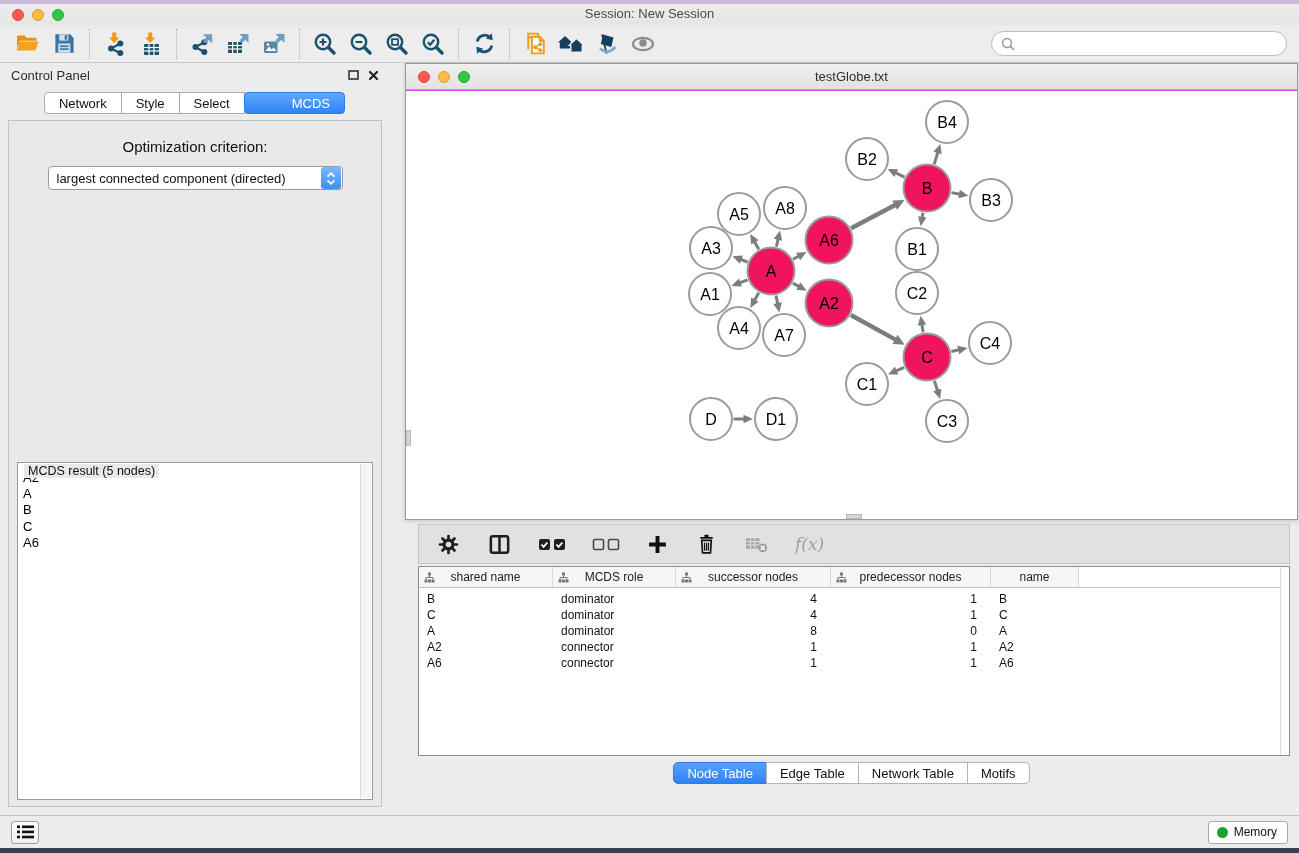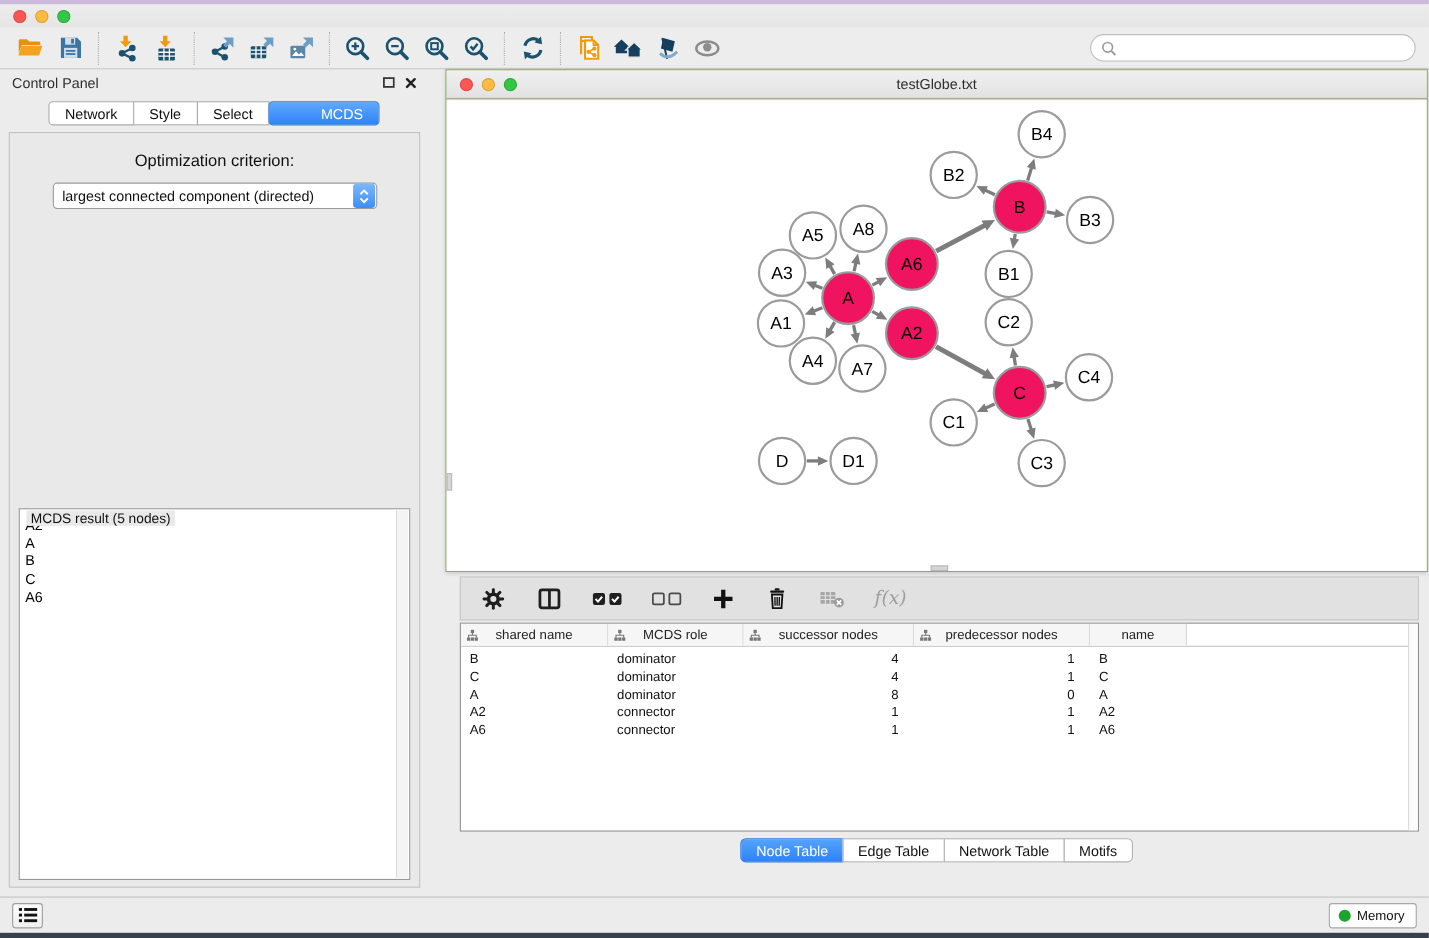--- a/index.html
+++ b/index.html
@@ -59,21 +59,21 @@
   .result-box { position:absolute; left:8px; right:8px; bottom:6px; height:338px;
                 background:#fff; border:1px solid #989898; }
   .result-legend { position:absolute; top:-9px; left:6px; background:#E9E9E9;
                    padding:0 4px; font-size:12.5px; color:#111;margin-top:10px; }
   .result-list { padding:7px 0 0 5px; font-size:13px; line-height:16.2px; color:#000; }
   .result-scroll { position:absolute; top:1px; bottom:1px; right:1px; width:11px;
                    background:#F4F4F4; border-left:1px solid #DCDCDC; }
 
   
   .net-window { position:absolute; left:405px; top:63px; width:893px; height:457px;
-                background:#bef264; border:1px solid #9A9A9A; box-shadow:0 1px 4px rgba(0,0,0,.18); }
+                background:#d946ef; border:1px solid #9A9A9A; box-shadow:0 1px 4px rgba(0,0,0,.18); }
   .net-titlebar { position:relative; height:26px; background:linear-gradient(#F0F0F0,#E2E2E2);
                   border-bottom:1px solid #ABABAB; }
   .net-titlebar .title { position:absolute; left:0; right:0; top:5px; text-align:center;
                          font-size:13px; color:#2E2E2E; }
   .net-titlebar .lights { top:7px; }
   .net-canvas { position:absolute; top:27px; left:0; right:0; bottom:0; background:#fff; }
   .grip-left { position:absolute; left:0; top:366px; width:5px; height:16px;
                background:#D6D6D6; border:1px solid #B9B9B9; }
   .grip-bottom { position:absolute; bottom:0; left:440px; width:16px; height:5px;
                  background:#D6D6D6; border:1px solid #B9B9B9; }
@@ -123,20 +123,21 @@
 
 <div class="app">
   <div class="top-strip"></div>
 
   <div class="titlebar">
     <div class="lights">
       <span class="light red"></span>
       <span class="light yellow"></span>
       <span class="light green"></span>
     </div>
+    <div class="title">Session: New Session</div>
   </div>
 
   <div class="toolbar">
     <div class="tb-btn">
       <svg width="26" height="26" viewBox="0 0 26 26">
           <path fill="#E6920E" d="M2 6c0-.8.6-1.4 1.4-1.4h6l2.2 2.2h8.6c.8 0 1.4.6 1.4 1.4v1.6H5L2 17z"></path>
           <path fill="#F2A421" d="M4.6 10.6H23.6l-3.1 8.8H1.6z"></path>
         </svg>
     </div>
     <div class="tb-btn">

